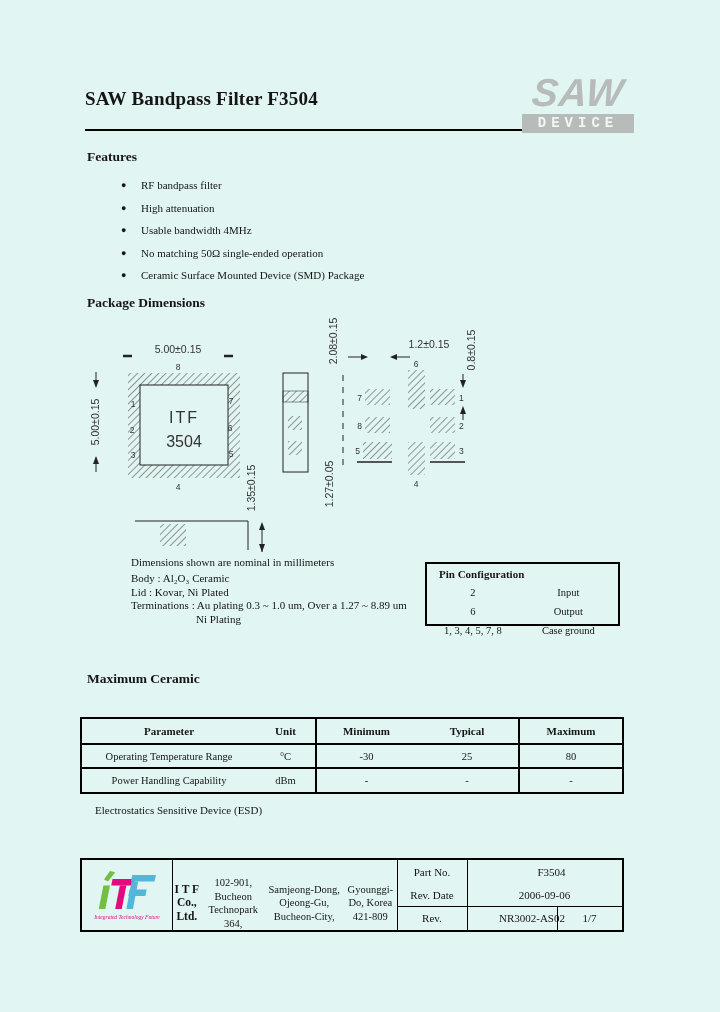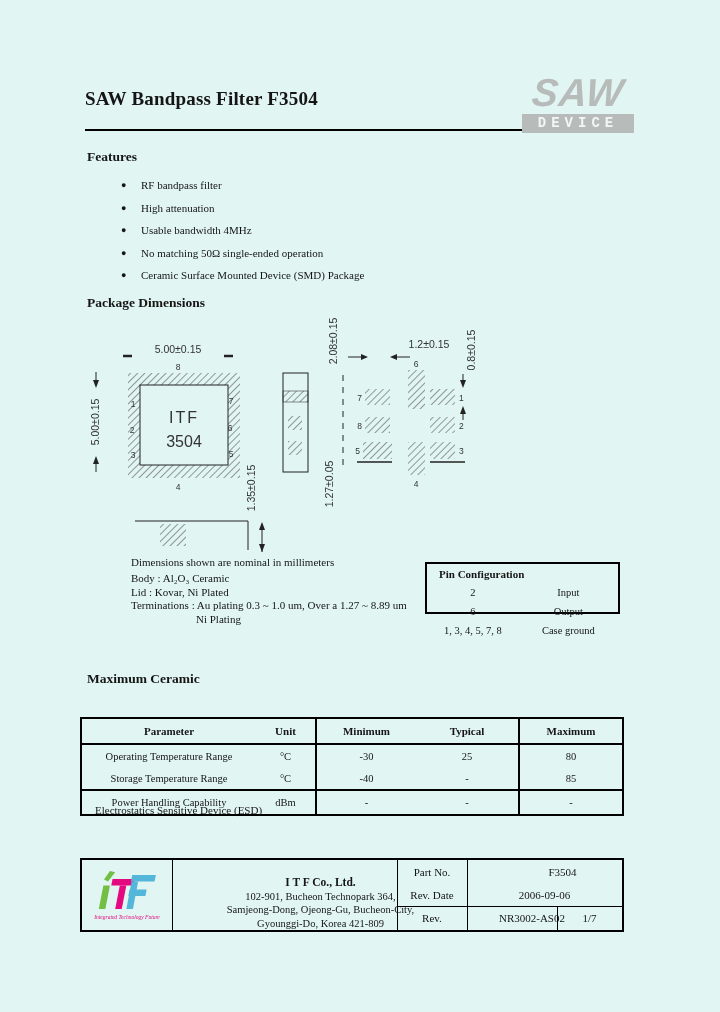--- a/index.html
+++ b/index.html
@@ -155,21 +155,21 @@
   </svg>
 
   <div class="abs notes" style="left:131px;top:556px;">
     <div class="first">Dimensions shown are nominal in millimeters</div>
     <div>Body : Al₂O₃ Ceramic</div>
     <div>Lid : Kovar, Ni Plated</div>
     <div>Terminations : Au plating 0.3 ~ 1.0 um, Over a 1.27 ~ 8.89 um</div>
     <div class="indent">Ni Plating</div>
   </div>
 
-  <div class="abs pincfg" style="left:425px;top:562px;width:195px;height:52px;">
+  <div class="abs pincfg" style="left:425px;top:562px;width:195px;height:64px;">
     <div class="pincfg-head">Pin Configuration</div>
     <div class="pincfg-row">
       <span class="pc-pin">2</span>
       <span class="pc-fn">Input</span>
     </div>
     <div class="pincfg-row">
       <span class="pc-pin">6</span>
       <span class="pc-fn">Output</span>
     </div>
     <div class="pincfg-row">
@@ -197,27 +197,20 @@
       </tr>
     </thead>
     <tbody>
       <tr>
         <td>Operating Temperature Range</td>
         <td class="vr">°C</td>
         <td>-30</td>
         <td class="vr">25</td>
         <td>80</td>
       </tr>
-      <tr>
-        <td>Storage Temperature Range</td>
-        <td class="vr">°C</td>
-        <td>-40</td>
-        <td class="vr">-</td>
-        <td>85</td>
-      </tr>
       <tr class="powrow">
         <td>Power Handling Capability</td>
         <td class="vr">dBm</td>
         <td>-</td>
         <td class="vr">-</td>
         <td>-</td>
       </tr>
     </tbody>
   </table>
   <div class="abs esd-note" style="left:95px;top:804px;">Electrostatics Sensitive Device (ESD)</div>
@@ -235,29 +228,29 @@
         <polygon points="14,22 24,22 17,58 7,58" fill="#72bf44"></polygon>
         <polygon points="28,12 62,12 60,22 26,22" fill="#e4097f"></polygon>
         <polygon points="39,22 49,22 42,58 32,58" fill="#e4097f"></polygon>
         <polygon points="58,6 94,6 92,16 56,16" fill="#54b6d8"></polygon>
         <polygon points="54,28 80,28 78,38 52,38" fill="#54b6d8"></polygon>
         <polygon points="57,16 67,16 59,58 49,58" fill="#54b6d8"></polygon>
       </svg>
       <div class="tagline">Integrated Technology Future</div>
     </div>
 
-    <div class="fcell" style="left:90px;top:0;width:225px;height:86px;flex-direction:column;padding-left:36px;">
+    <div class="fcell" style="left:90px;top:0;width:225px;height:86px;flex-direction:row;">
       <div class="company">I T F   Co., Ltd.</div>
       <div class="addr">102-901, Bucheon Technopark 364,</div>
       <div class="addr">Samjeong-Dong, Ojeong-Gu, Bucheon-City,</div>
       <div class="addr">Gyounggi-Do, Korea 421-809</div>
     </div>
 
     <div class="fcell" style="left:315px;top:0;width:70px;height:23px;">Part No.</div>
-    <div class="fcell" style="left:403px;top:0;width:155px;height:23px;">F3504</div>
+    <div class="fcell" style="left:392px;top:0;width:155px;height:23px;">F3504</div>
     <div class="fcell" style="left:315px;top:23px;width:70px;height:23px;">Rev. Date</div>
     <div class="fcell" style="left:385px;top:23px;width:155px;height:23px;">2006-09-06</div>
     <div class="fcell" style="left:315px;top:46px;width:70px;height:24px;">Rev.</div>
     <div class="fcell" style="left:385px;top:46px;width:90px;height:24px;padding-left:20px;">NR3002-AS02</div>
     <div class="fcell" style="left:475px;top:46px;width:65px;height:24px;">1/7</div>
   </div>
 
 </div>
 
 </body></html>

